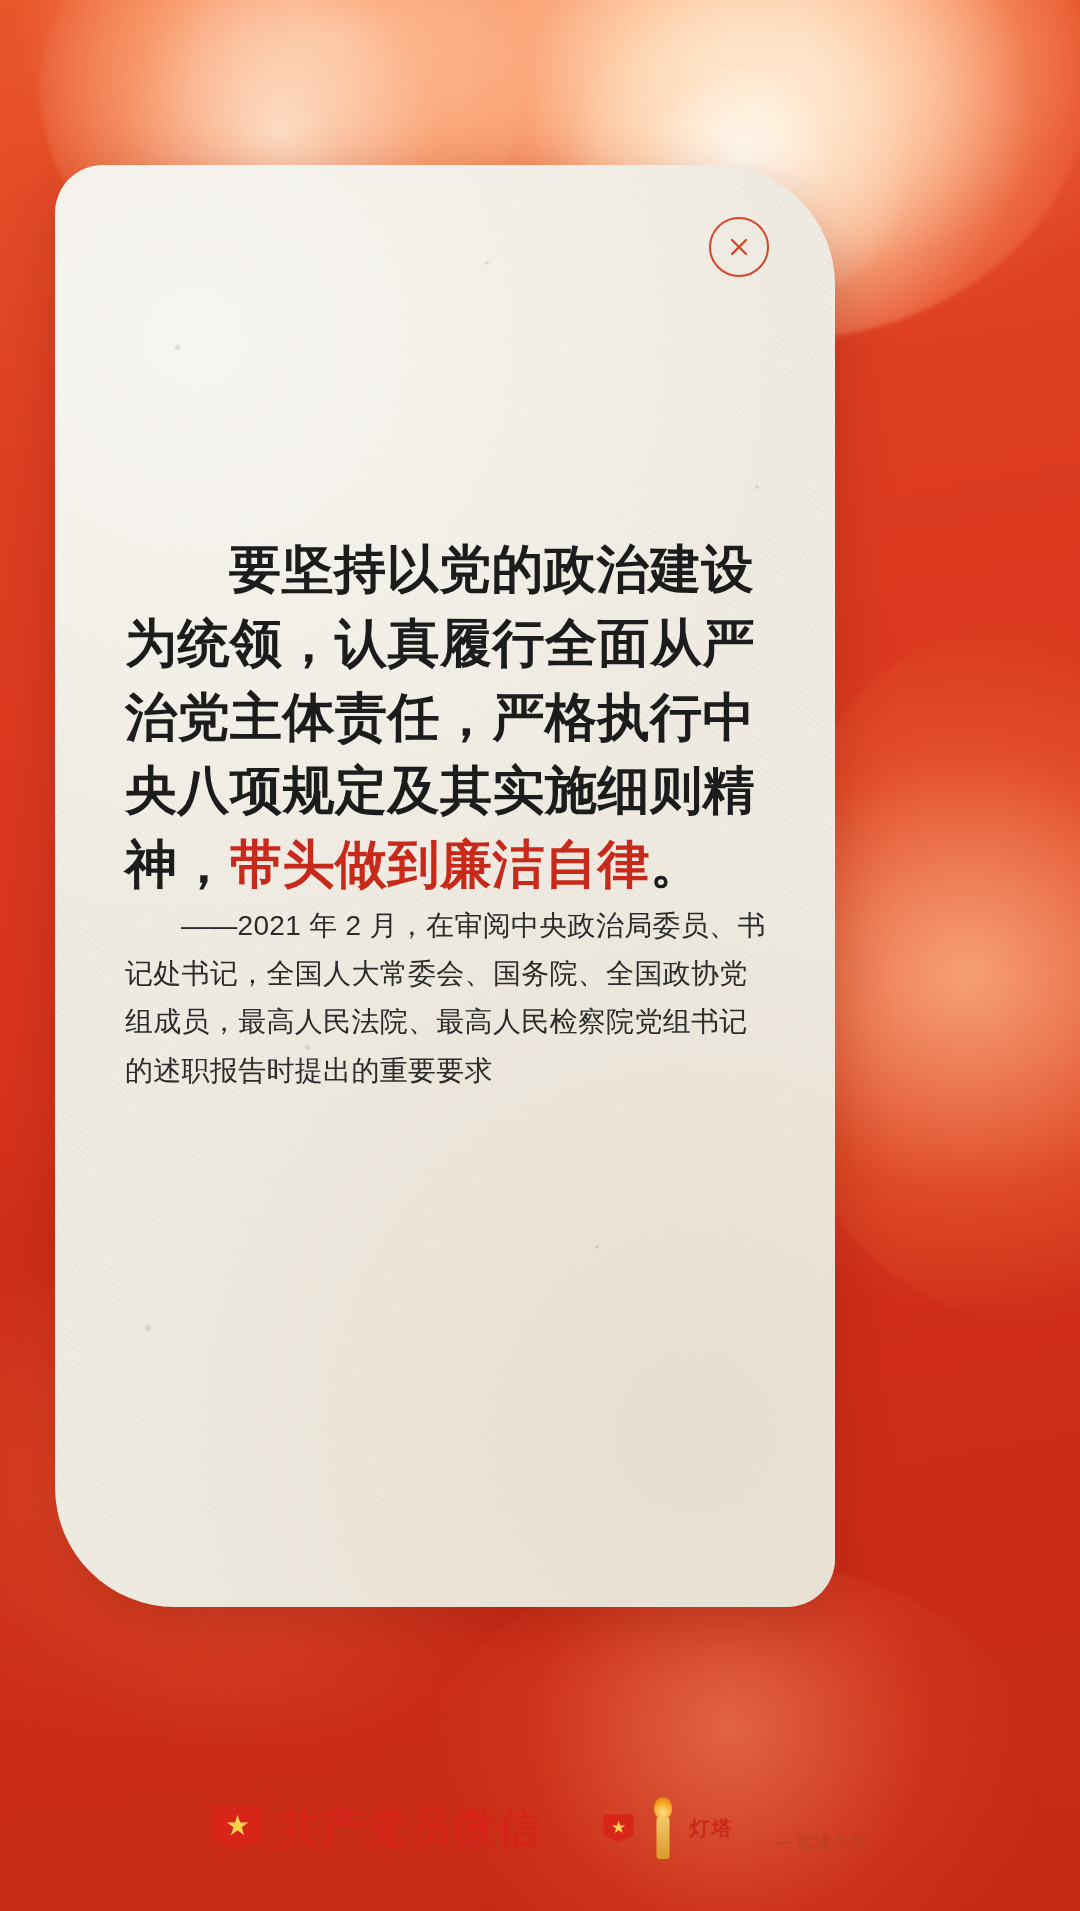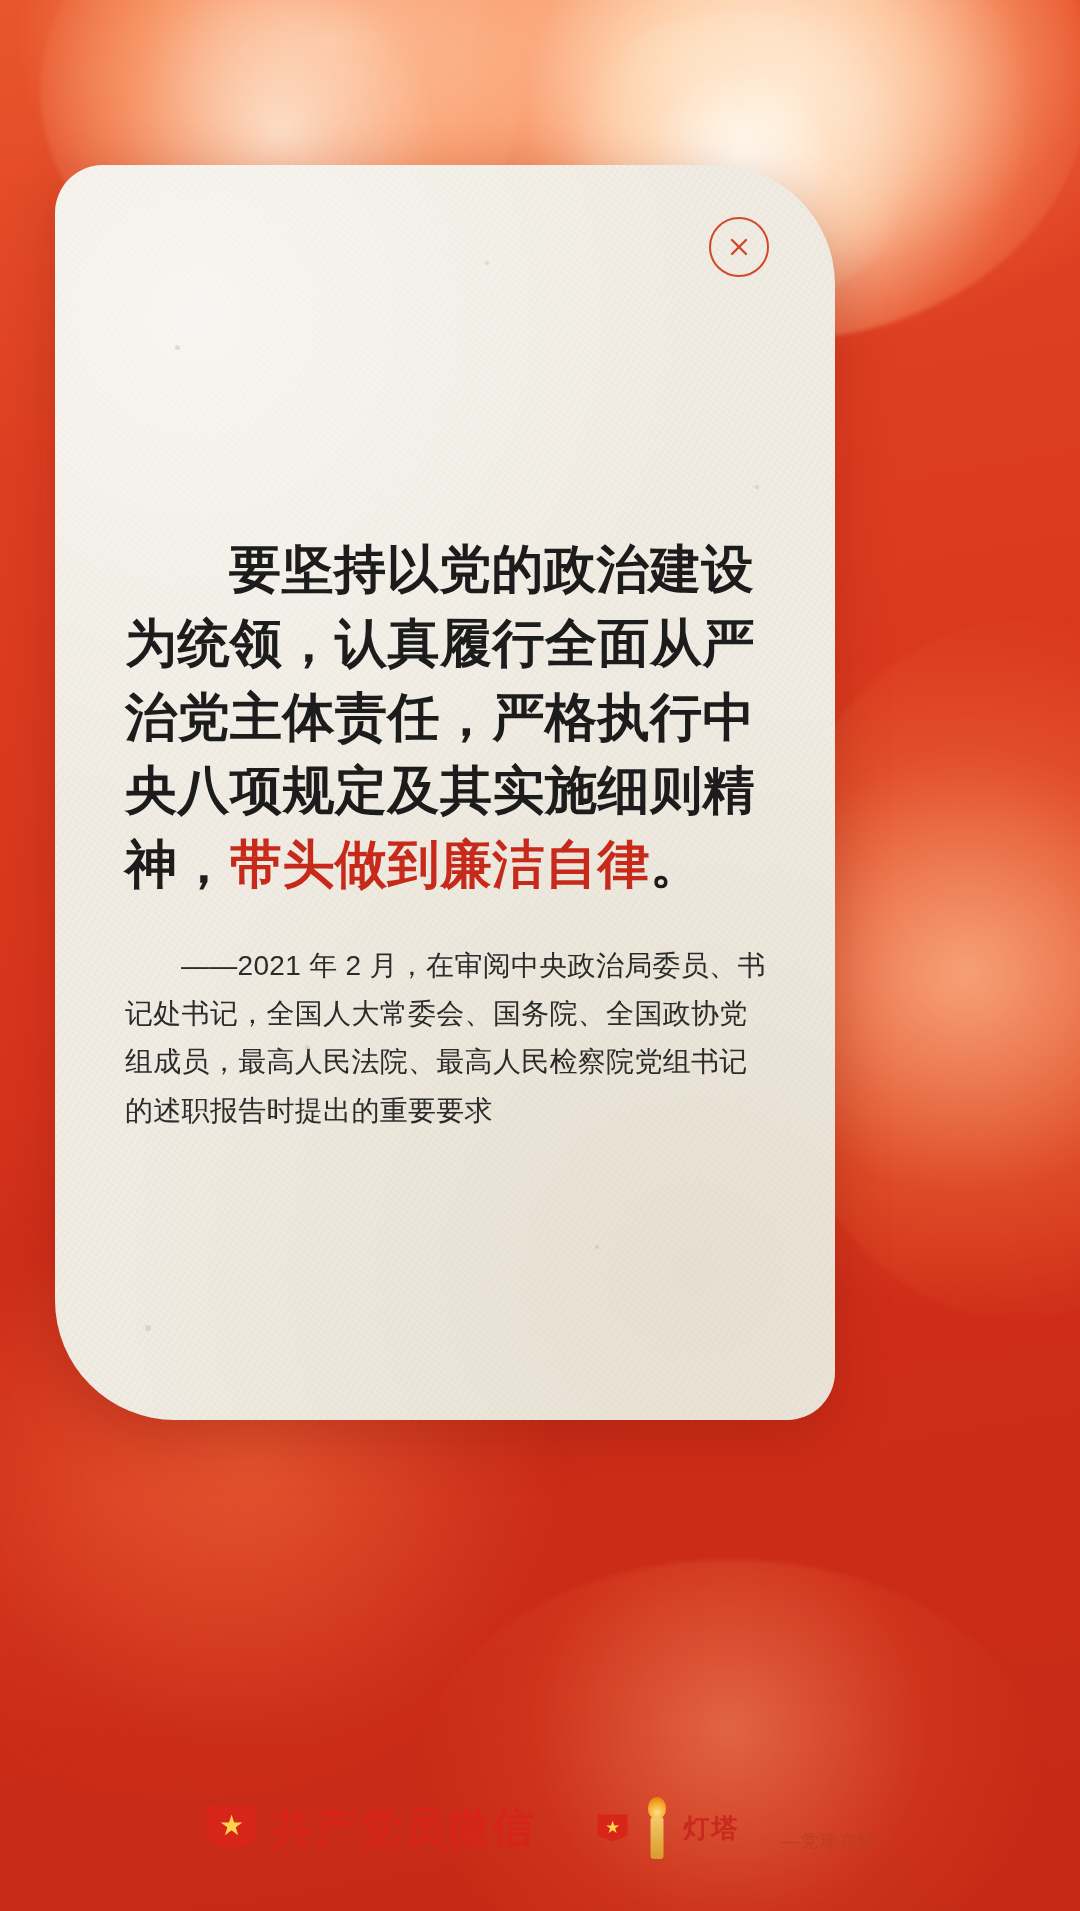--- a/index.html
+++ b/index.html
@@ -51,21 +51,21 @@
   .blob-f {
     left: 420px; top: 1560px; width: 620px; height: 420px;
     background: radial-gradient(circle at 50% 40%, rgba(255,170,120,0.45) 0%, rgba(228,80,42,0.22) 50%, rgba(200,40,22,0) 80%);
   }
 
   .card {
     position: absolute;
     left: 55px;
     top: 165px;
     width: 780px;
-    height: 1255px;
+    height: 1442px;
     background: #f0ece3;
     border-radius: 48px 120px 48px 120px;
     box-shadow: 0 18px 54px rgba(120, 22, 10, 0.28);
     overflow: hidden;
   }
   .card::before {
     content: "";
     position: absolute;
     inset: 0;
     background:
@@ -112,21 +112,20 @@
     color: #1c1c1c;
     font-weight: 700;
     letter-spacing: 0.5px;
     text-indent: 104px;
     margin: 0;
   }
   .quote-text .hl {
     color: #c7291a;
   }
   .attribution {
-    margin-top: 40px;
     font-size: 28px;
     line-height: 1.72;
     color: #2b2b2b;
     text-indent: 56px;
     letter-spacing: 0.3px;
   }
 
   .footer {
     position: absolute;
     left: 0;
@@ -167,21 +166,21 @@
     line-height: 1;
   }
   .brand-name {
     color: #d6241b;
     font-size: 42px;
     font-weight: 700;
     letter-spacing: 2px;
     font-family: "Liberation Serif", "DejaVu Serif", serif;
   }
   .brand-small .brand-name {
-    font-size: 26px;
+    font-size: 20px;
     color: #c9281c;
     font-family: Liberation Serif, serif;
   }
   .emblem-sm { width: 34px; height: 32px; }
   .emblem-sm .mark { font-size: 17px; }
   .torch {
     width: 30px;
     height: 62px;
     position: relative;
   }

